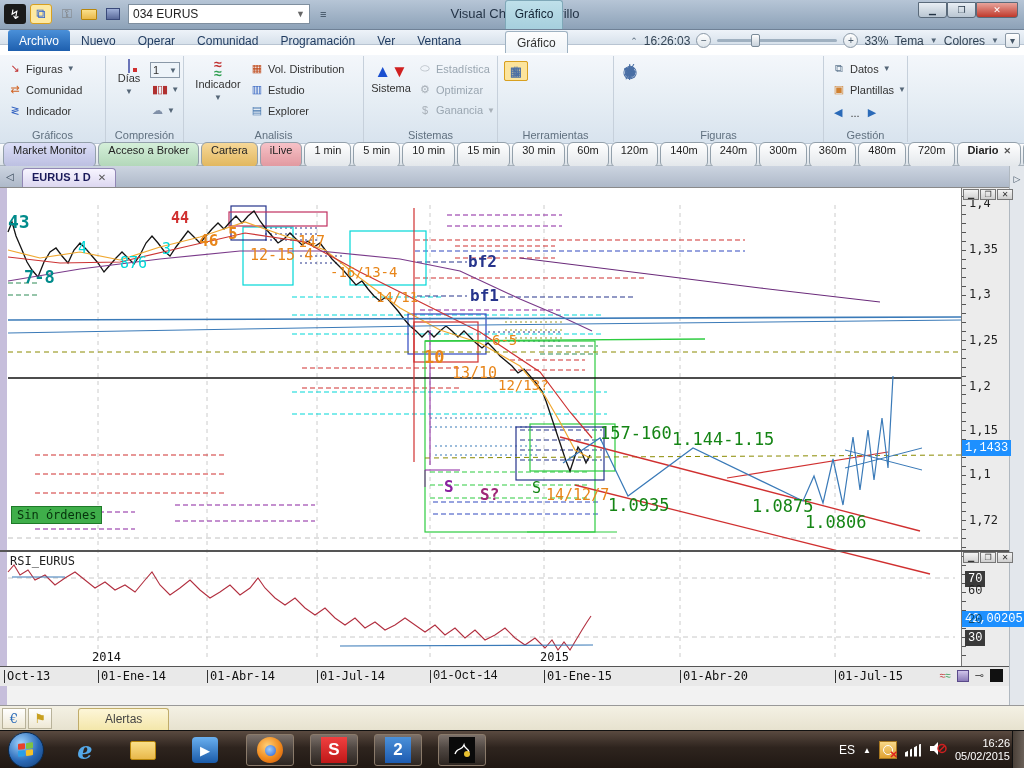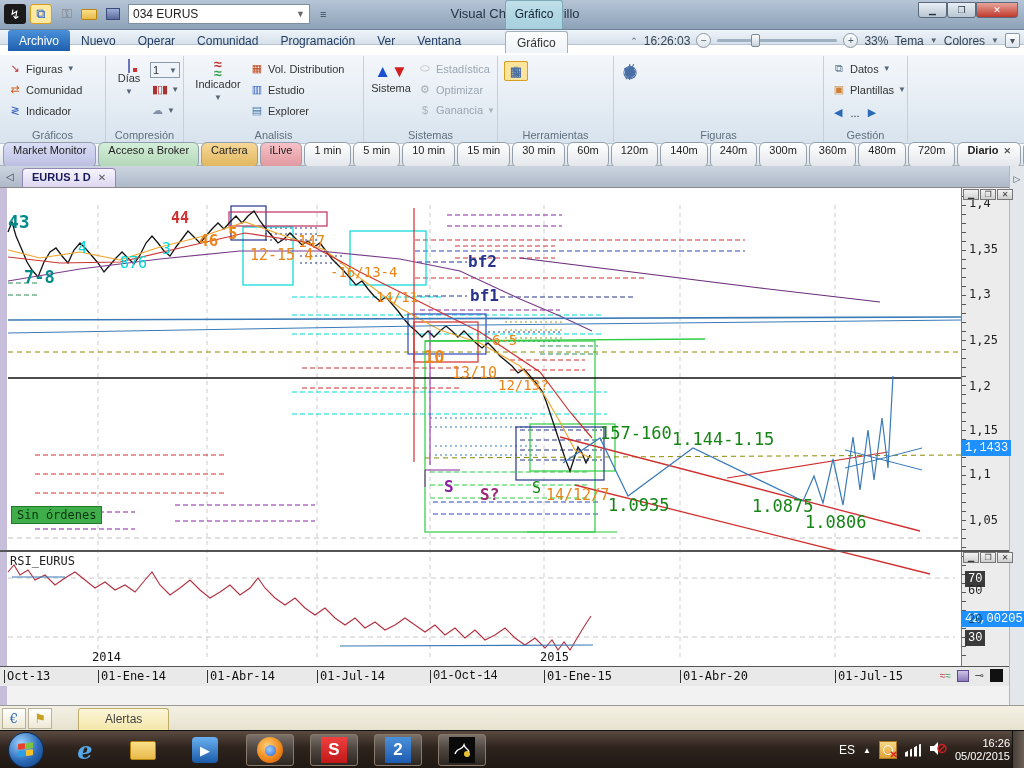--- a/index.html
+++ b/index.html
@@ -455,21 +455,21 @@
 
   <div class="abs axisstrip" id="priceaxis">
       <div class="axticks"></div>
       <div class="axlabel" style="top: 8px;">1,4</div>
       <div class="axlabel" style="top: 54px;">1,35</div>
       <div class="axlabel" style="top: 99px;">1,3</div>
       <div class="axlabel" style="top: 145px;">1,25</div>
       <div class="axlabel" style="top: 191px;">1,2</div>
       <div class="axlabel" style="top: 235px;">1,15</div>
       <div class="axlabel" style="top: 271px; margin-top: 8px;">1,1</div>
-      <div class="axlabel" style="top: 325px;">1,05</div>
+      <div class="axlabel" style="top: 325px;">1,72</div>
     </div>
   <div class="abs badge blue" id="price-badge" style="left: 962px; top: 440px;">1,1433</div>
 
   <div class="abs rsidiv"></div>
   <div class="abs rsilabel">RSI_EURUS</div>
   <div class="abs minibtns" style="left:963px;top:552px">
     <span class="minibtn">▁</span>
       <span class="minibtn">❐</span>
       <span class="minibtn">✕</span>
   </div>

